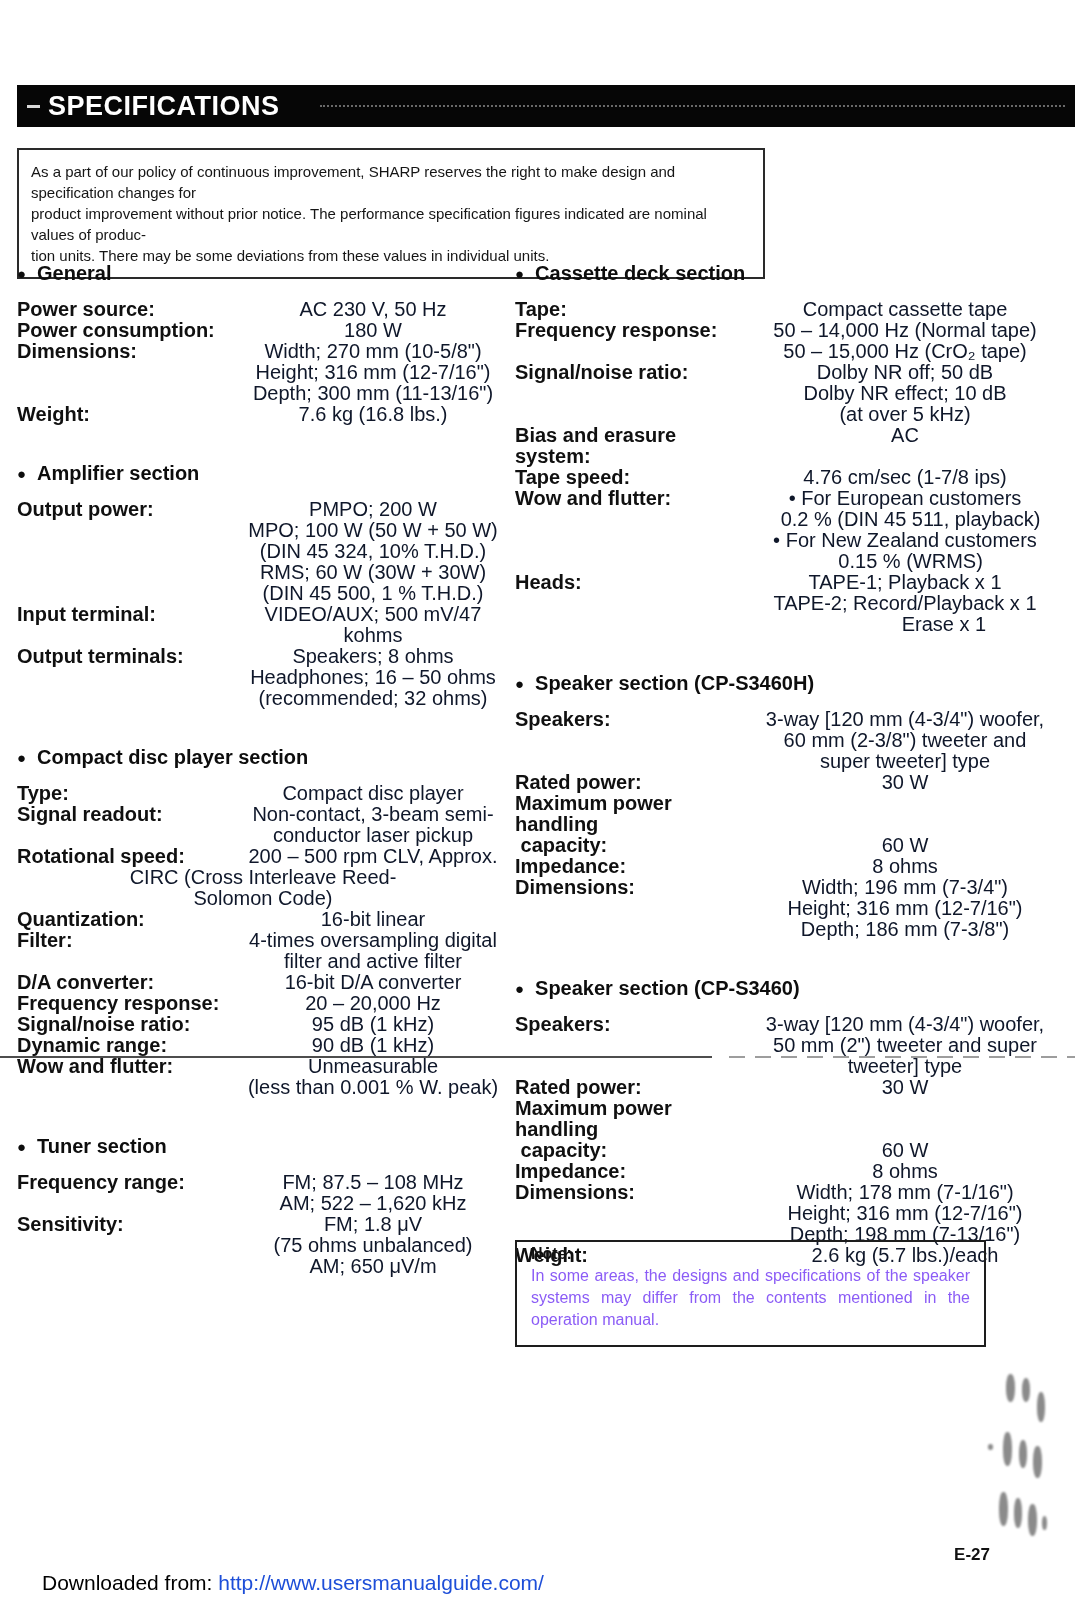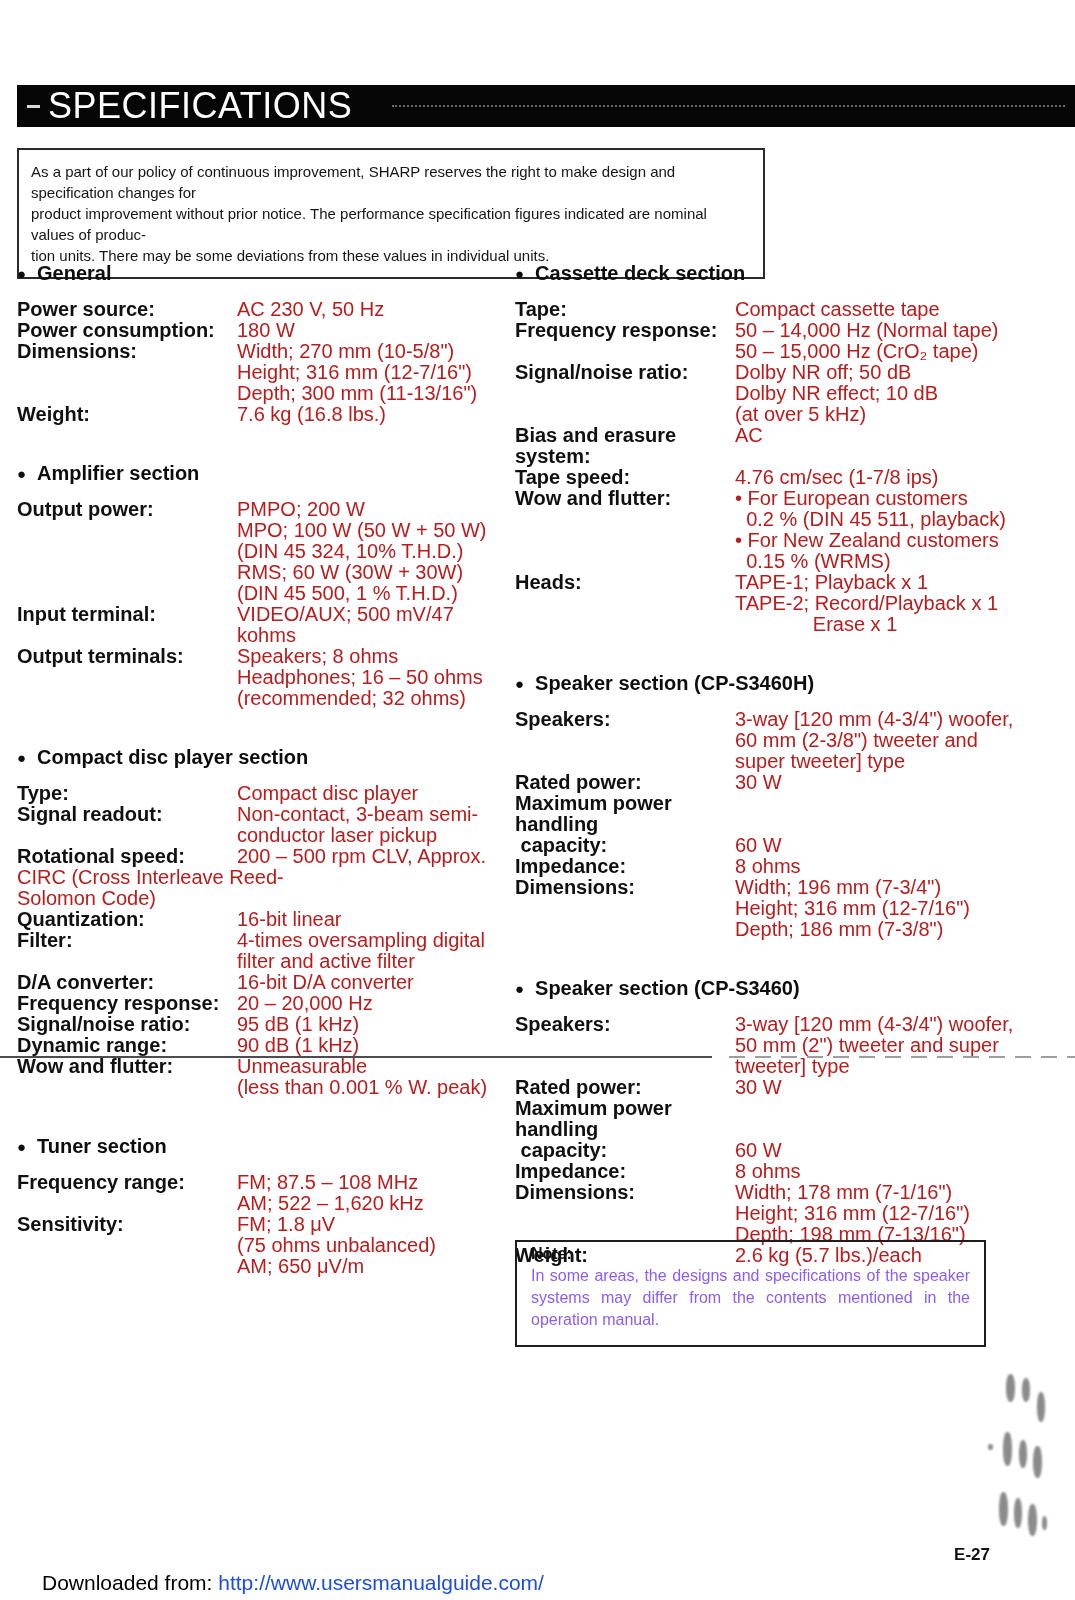--- a/index.html
+++ b/index.html
@@ -7,42 +7,42 @@
     position:relative; width:1075px; height:1600px; background:#fff;
     font-family:"Liberation Sans", sans-serif; color:#111; overflow:hidden;
   }
 
   
   .header-bar {
     position:absolute; left:17px; top:85px; width:1058px; height:42px;
     background:#060606; display:flex; align-items:center; padding-left:10px; box-sizing:border-box;
   }
   .bar-dash { width:13px; height:3px; background:rgba(255,255,255,.85); margin-right:8px; flex:0 0 auto; }
-  .header-title { color:#fff; font-size:36px; font-weight:normal; letter-spacing:.5px; white-space:nowrap; }
+  .header-title { color:#fff; font-size:27px; font-weight:bold; letter-spacing:.5px; white-space:nowrap; }
   .bar-dots { flex:1; margin:0 10px 0 40px; border-top:2px dotted rgba(255,255,255,.4); height:0; }
 
   
   .disclaimer-box {
     position:absolute; left:17px; top:148px; width:748px; box-sizing:border-box;
     border:2px solid #2a2a2a; padding:11px 12px;
   }
   .disclaimer-text { font-size:15px; line-height:21px; white-space:pre-wrap; color:#151515; }
 
   
   .col { position:absolute; top:262px; }
   .col-left  { left:17px;  width:492px; }
   .col-right { left:515px; width:560px; }
 
   .section { margin-bottom:37px; }
   .section-title { display:flex; align-items:center; font-size:20px; font-weight:bold; margin:0 0 14px 0; color:#0d0d0d; }
   .bullet { font-size:15px; margin-right:11px; line-height:1; }
 
   .spec-row { display:flex; font-size:20px; line-height:21px; }
   .spec-label { flex:0 0 220px; width:220px; font-weight:bold; white-space:pre-wrap; color:#101010; }
-  .spec-value { flex:1; white-space:pre-wrap; color:#b91c1c; }
+  .spec-value { flex:1; white-space:pre-wrap; color:#0f172a;text-align:center; }
 
   
   .note-box {
     position:absolute; left:515px; top:1240px; width:471px; box-sizing:border-box;
     border:2px solid #1d1d1d; padding:1px 14px 14px 14px;
   }
   .note-title { font-size:16px; font-weight:bold; line-height:22px; }
   .note-body { font-size:16px; line-height:22px; text-align:justify; color:#8b5cf6; }
 
   

